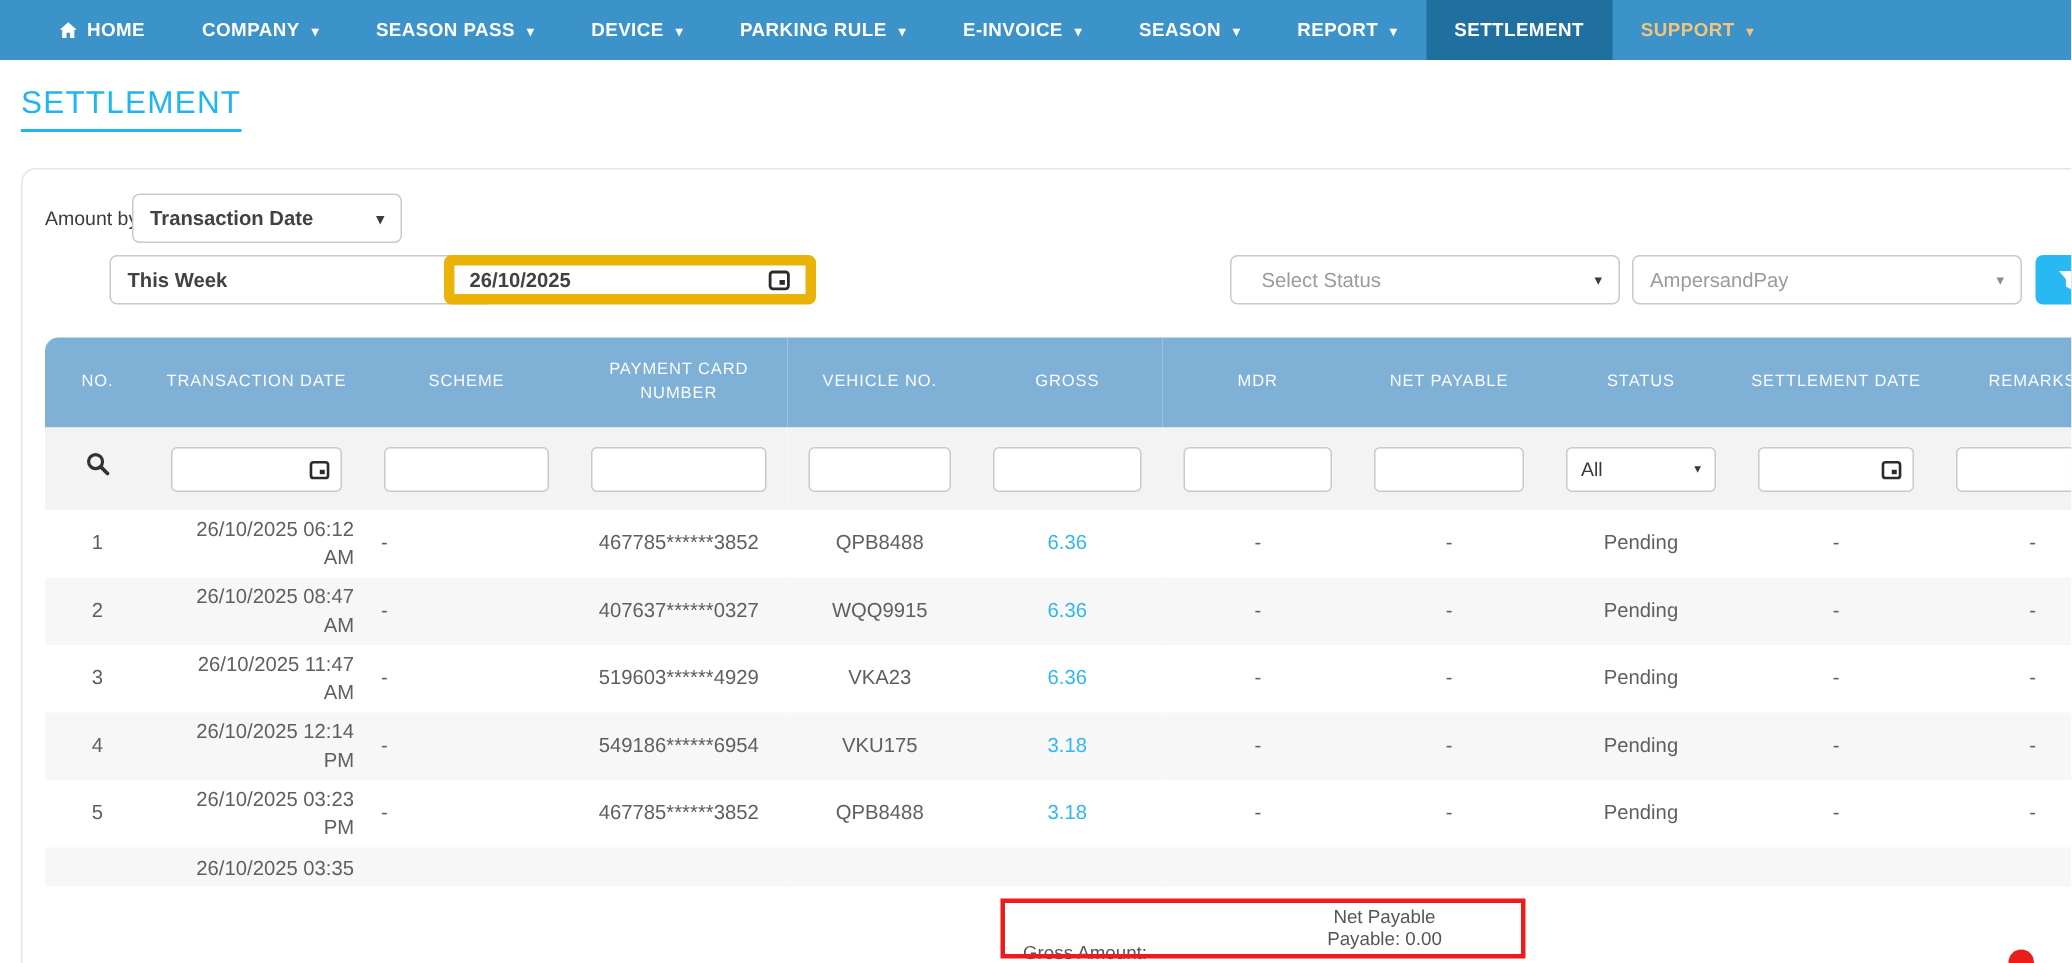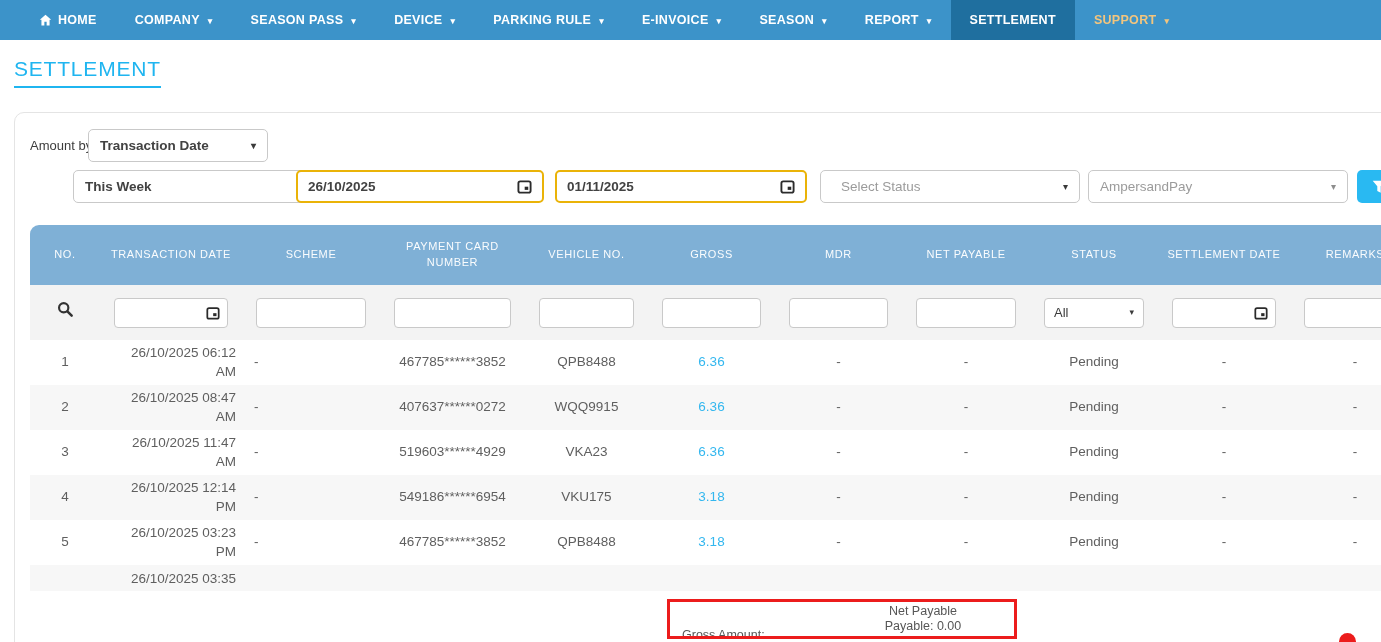--- a/index.html
+++ b/index.html
@@ -41,21 +41,21 @@
   .sel {
     position:absolute; height:33px; background:#fff; border:1px solid #c9c9c9; border-radius:5px;
     display:flex; align-items:center; justify-content:space-between; padding:0 11px;
     font-size:13.5px; color:#424242; font-weight:700; cursor:pointer;
   }
   .sel .sel-caret { font-size:10px; color:#3a3a3a; margin-left:8px; }
   .sel.placeholder { color:#9b9b9b; font-weight:400;padding-left:20px; }
   .sel.muted { color:#9b9b9b; font-weight:400; }
   .sel.muted .sel-caret { color:#8d8d8d; }
   .datebox {
-    position:absolute; height:33px; background:#fff; border:2px solid #eab308; border-radius:5px;
+    position:absolute; height:33px; background:#fff; border:7px solid #eab308; border-radius:5px;
     display:flex; align-items:center; justify-content:space-between; padding:0 10px;
   }
   .datebox input {
     border:none; outline:none; background:transparent; font-family:inherit;
     font-size:13.5px; color:#424242; font-weight:700; width:100%;
   }
   .cal-icon { flex:0 0 auto; display:flex; cursor:pointer; }
   .filter-btn {
     position:absolute; left:1357px; top:170px; width:44px; height:33px;
     background:var(--accent-cyan); border:none; border-radius:5px;
@@ -180,29 +180,20 @@
   <div class="datebox" style="left:296px; top:170px; width:248px;">
     <input value="26/10/2025" style="">
     <span class="cal-icon">
       <svg viewBox="0 0 16 16" width="15" height="15">
           <rect x="1.5" y="2.5" width="13" height="12" rx="2" fill="none" stroke="#2b2b2b" stroke-width="2"></rect>
           <rect x="8.2" y="8.2" width="3.8" height="3.4" fill="#2b2b2b"></rect>
         </svg>
     </span>
   </div>
 
-  <div class="datebox" style="left:555px; top:170px; width:252px;">
-    <input value="01/11/2025" style="">
-    <span class="cal-icon">
-      <svg viewBox="0 0 16 16" width="15" height="15">
-          <rect x="1.5" y="2.5" width="13" height="12" rx="2" fill="none" stroke="#2b2b2b" stroke-width="2"></rect>
-          <rect x="8.2" y="8.2" width="3.8" height="3.4" fill="#2b2b2b"></rect>
-        </svg>
-    </span>
-  </div>
 
   <div class="sel placeholder" style="left:820px; top:170px; width:260px;">
     <span>Select Status</span>
     <span class="sel-caret">▾</span>
   </div>
 
   <div class="sel muted" style="left:1088px; top:170px; width:260px;gap:45px;">
     <span>AmpersandPay</span>
     <span class="sel-caret">▾</span>
   </div>
@@ -303,21 +294,21 @@
             <td>-</td>
             <td>-</td>
             <td>Pending</td>
             <td>-</td>
             <td>-</td>
           </tr>
           <tr class="even">
             <td>2</td>
             <td class="c-date">26/10/2025 08:47 AM</td>
             <td class="c-scheme">-</td>
-            <td>407637******0272</td>
+            <td>407637******0327</td>
             <td>WQQ9915</td>
             <td class="link">6.36</td>
             <td>-</td>
             <td>-</td>
             <td>Pending</td>
             <td>-</td>
             <td>-</td>
           </tr>
           <tr class="">
             <td>3</td>

